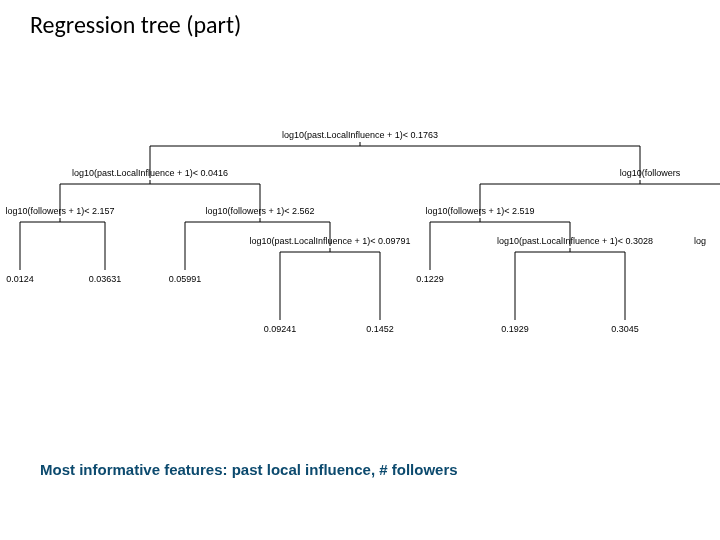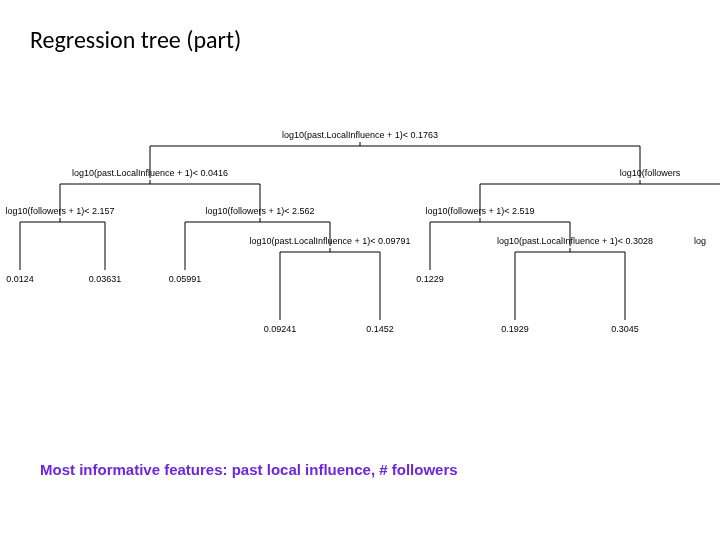--- a/index.html
+++ b/index.html
@@ -7,34 +7,34 @@
     padding: 0;
     width: 720px;
     height: 540px;
     background: #fff;
     font-family: Arial, Helvetica, sans-serif;
     position: relative;
     overflow: hidden;
   }
   .title {
     position: absolute;
-    top: 25px;
+    top: 10px;
     left: 30px;
     font-family: "Calibri", "Segoe UI", Arial, sans-serif;
     font-size: 24px;
     color: #000;
   }
   .caption {
     position: absolute;
     left: 40px;
     bottom: 62px;
     font-family: Arial, sans-serif;
     font-size: 15px;
     font-weight: bold;
-    color: #6d28d9;
+    color: #0c4a6e;
   }
   svg {
     position: absolute;
     top: 120px;
     left: 0;
     width: 720px;
     height: 280px;
   }
   .cond {
     font-family: Arial, sans-serif;

